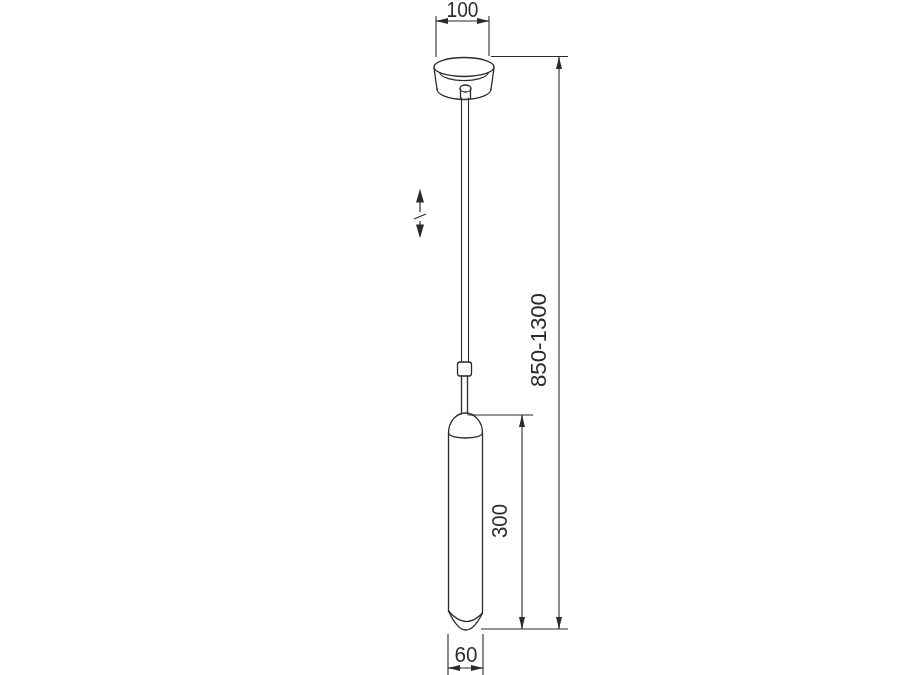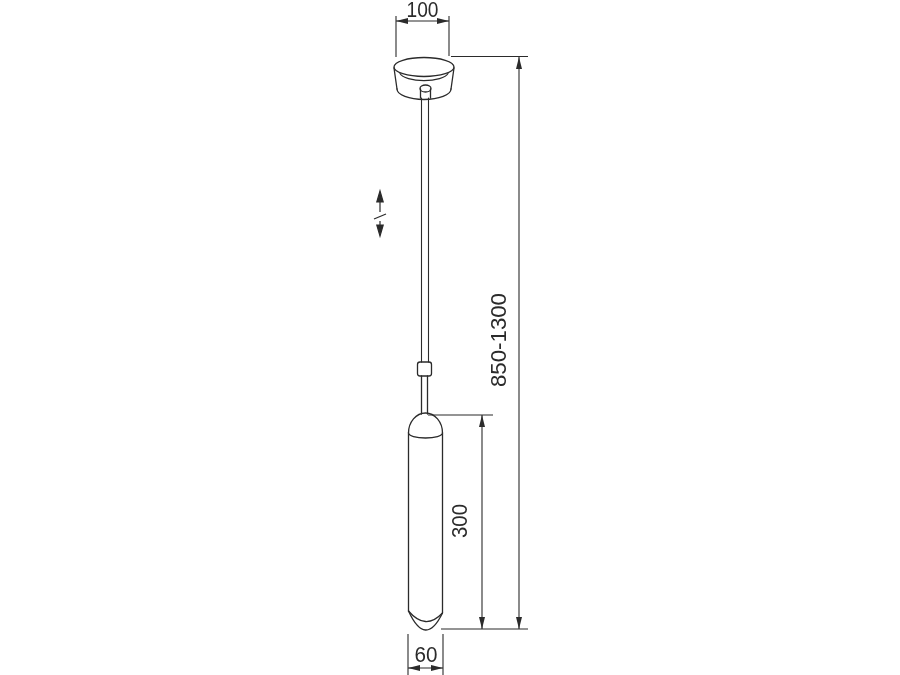--- a/index.html
+++ b/index.html
@@ -7,20 +7,21 @@
     padding: 0;
     background: #ffffff;
   }
   .stage {
     position: relative;
     width: 716px;
     height: 675px;
     background: #ffffff;
     overflow: hidden;
     font-family: "Liberation Sans", sans-serif;
+    margin-left: 40px;
   }
   svg text {
     font-family: "Liberation Sans", sans-serif;
     fill: #2b2b2b;
   }
 </style>
 </head>
 <body>
 
 <div class="stage">

